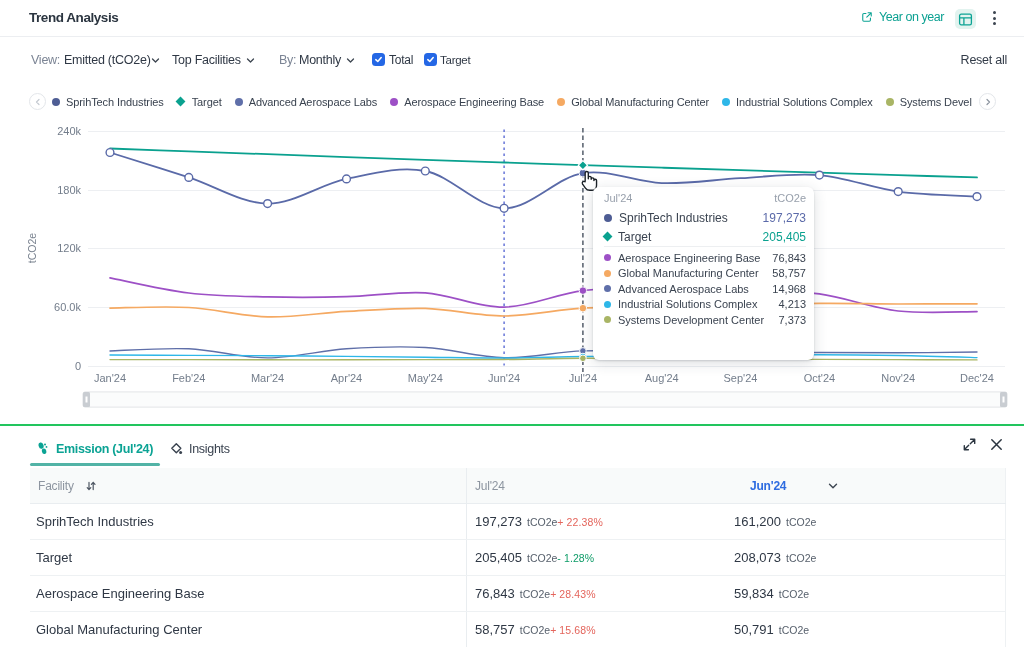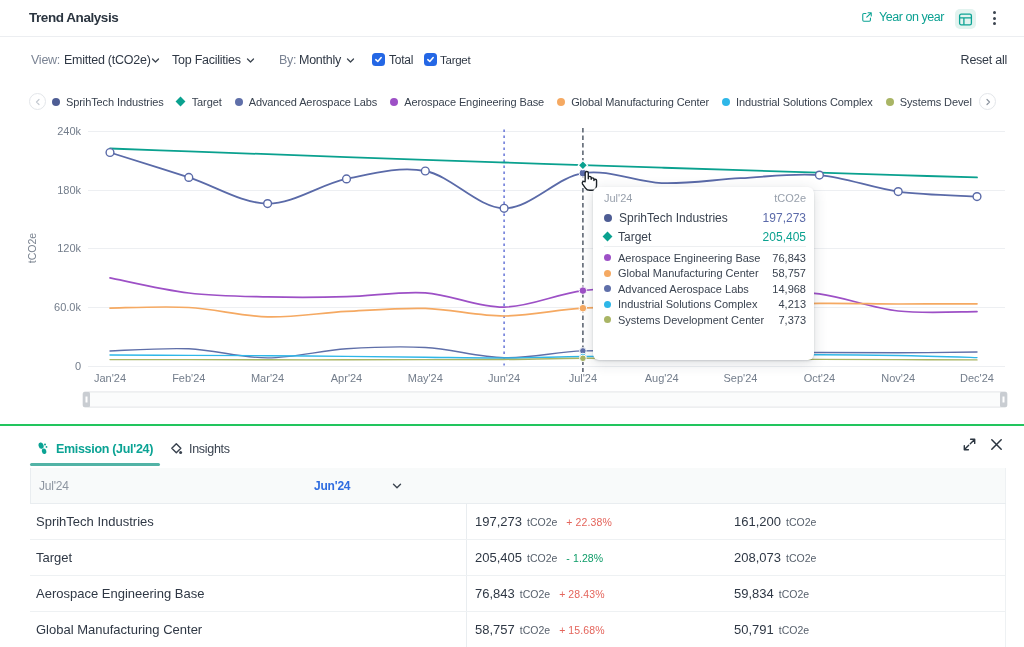--- a/index.html
+++ b/index.html
@@ -47,21 +47,21 @@
 .tab1 { width:130px; display:flex; align-items:center; justify-content:center; gap:7px; color:#0ba394; font-size:12.5px; font-weight:700; letter-spacing:-.3px; }
 .tab2 { display:flex; align-items:center; gap:5px; color:#39424f; font-size:12.5px; font-weight:500; margin-left:10px; letter-spacing:-.3px; }
 .tab-ul { position:absolute; left:30px; top:37px; width:130px; height:3px; background:#52b3a6; border-radius:2px; }
 .pn-ic { position:absolute; top:12px; }
 .thead { position:absolute; left:30px; top:42px; width:976px; height:36px; background:#f8fafa; border-bottom:1px solid #e9edf0; display:flex; align-items:center; font-size:12px; color:#8d95a0; letter-spacing:-.2px; }
 .trow { position:absolute; left:30px; width:976px; height:36px; border-bottom:1px solid #eef1f3; display:flex; align-items:center; font-size:13px; color:#2f3845; }
 .c1 { width:436px; padding-left:6px; display:flex; align-items:center; }
 .c2 { width:268px; padding-left:8px; border-left:1px solid #e9edf0; align-self:stretch; display:flex; align-items:center; }
 .c3 { flex:1; display:flex; align-items:center; border-right:1px solid #eef1f3; align-self:stretch; }
 .unit { font-size:10.5px; color:#57606c; margin-left:5px; }
-.delta { font-size:10.5px; margin-left:9px; letter-spacing:.1px; }
+.delta { font-size:10.5px; letter-spacing:.1px; }
 .red { color:#e4655c; }
 .green { color:#0e9c68;text-align:center; }
 </style>
 </head>
 <body>
 <div class="abs hdr-title">Trend Analysis</div>
 <div class="abs yoy">
   <svg width="12" height="12" viewBox="0 0 15 15">
       <path d="M6.2 3.2 H3.6 A1.4 1.4 0 0 0 2.2 4.6 V11.4 A1.4 1.4 0 0 0 3.6 12.8 H10.4 A1.4 1.4 0 0 0 11.8 11.4 V8.8 M8.8 2.2 H12.8 V6.2 M12.4 2.6 L7.2 7.8" stroke="#0ba394" stroke-width="1.35" fill="none" stroke-linecap="round" stroke-linejoin="round"></path>
     </svg>
@@ -257,20 +257,27 @@
         </svg>Insights</span>
   </div>
   <div class="tab-ul"></div>
   <svg class="pn-ic" style="right:48px" width="13" height="13" viewBox="0 0 13 13">
       <path d="M7.6 1.3 H11.7 V5.4 M11.3 1.7 L7.3 5.7 M5.4 11.7 H1.3 V7.6 M1.7 11.3 L5.7 7.3" stroke="#2b3540" stroke-width="1.4" fill="none" stroke-linecap="round" stroke-linejoin="round"></path>
     </svg>
   <svg class="pn-ic" style="right:21px;top:12px" width="13" height="13" viewBox="0 0 13 13">
       <path d="M1.8 1.8 L11.2 11.2 M11.2 1.8 L1.8 11.2" stroke="#2b3540" stroke-width="1.5" fill="none" stroke-linecap="round"></path>
     </svg>
   <div class="thead">
+    <div class="c1" style="align-self:stretch">
+        <span style="margin-left:2px">Facility</span>
+      <svg style="margin-left:11px" width="12" height="12" viewBox="0 0 12 12">
+          <path d="M4 2.4 V9.2 M4 9.6 L2.2 7.6 M4 9.6 L5.8 7.6" stroke="#4d5662" stroke-width="1.2" fill="none" stroke-linecap="round" stroke-linejoin="round"></path>
+          <path d="M8.2 9.6 V2.8 M8.2 2.4 L6.4 4.4 M8.2 2.4 L10 4.4" stroke="#4d5662" stroke-width="1.2" fill="none" stroke-linecap="round" stroke-linejoin="round"></path>
+        </svg>
+    </div>
     <div class="c2">Jul'24</div>
     <div class="c3" style="padding-left:16px">
         <span style="color:#2e6ce0;font-weight:700">Jun'24</span>
       <svg style="margin-left:41px" width="12" height="12" viewBox="0 0 12 12">
           <path d="M2.5 4.2 L6 7.7 L9.5 4.2" stroke="#3c4550" stroke-width="1.4" fill="none" stroke-linecap="round" stroke-linejoin="round"></path>
         </svg>
     </div>
   </div>
   <div class="trow" style="top:78px">
     <div class="c1">SprihTech Industries</div>

